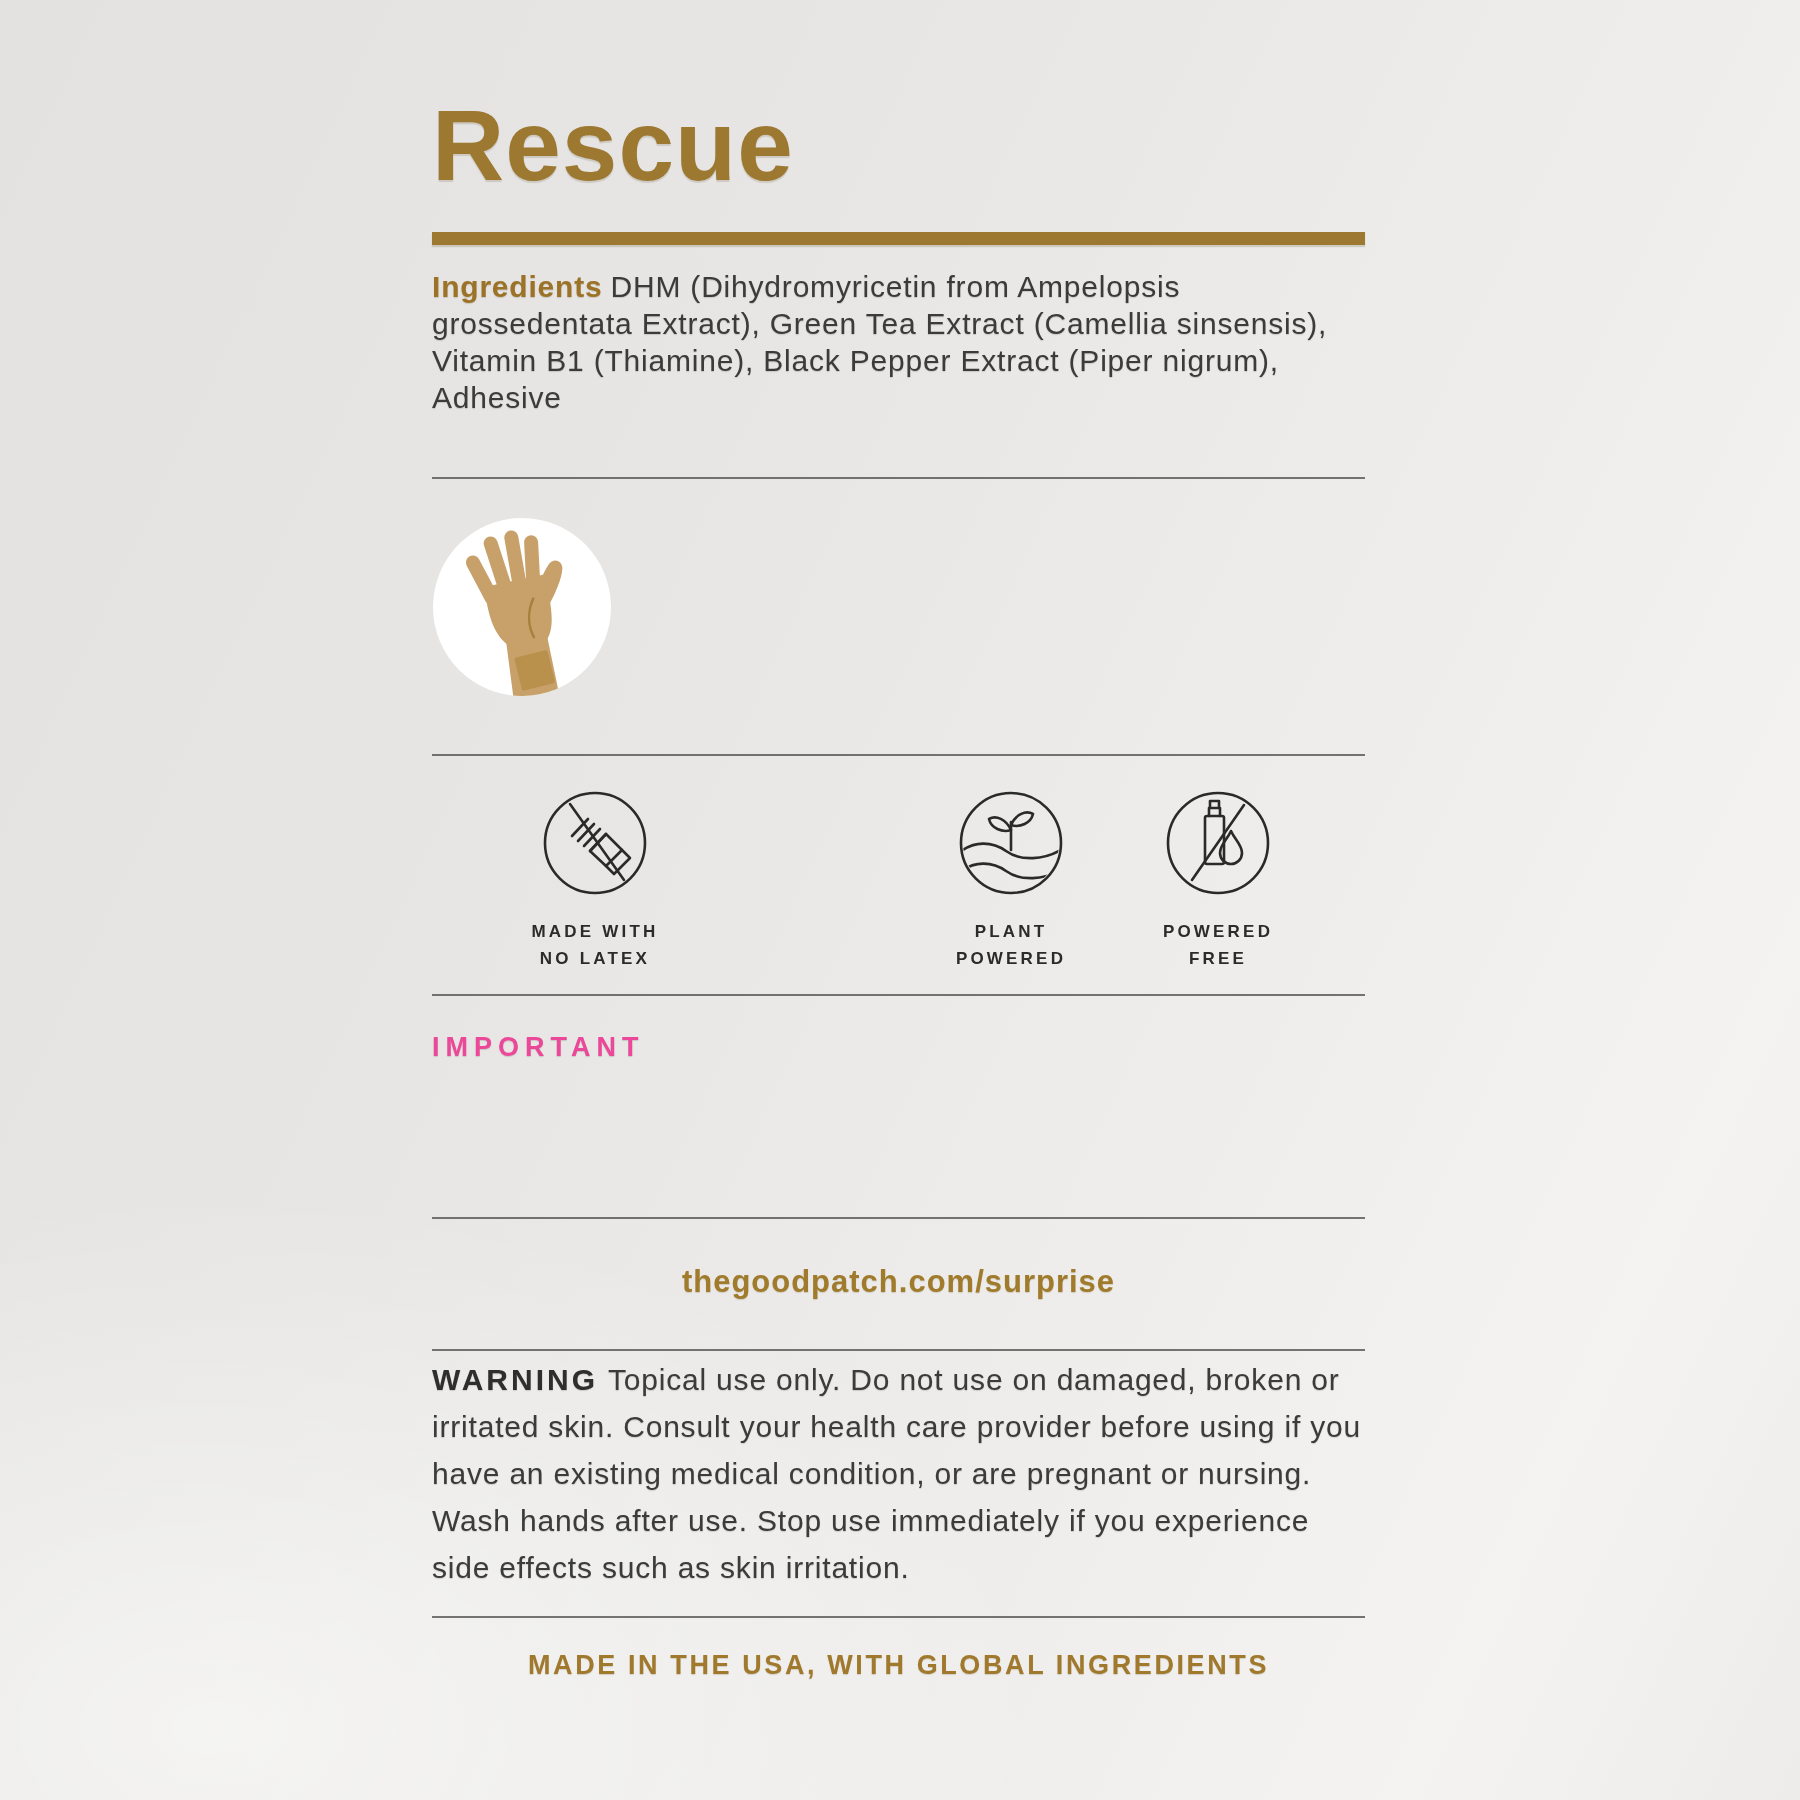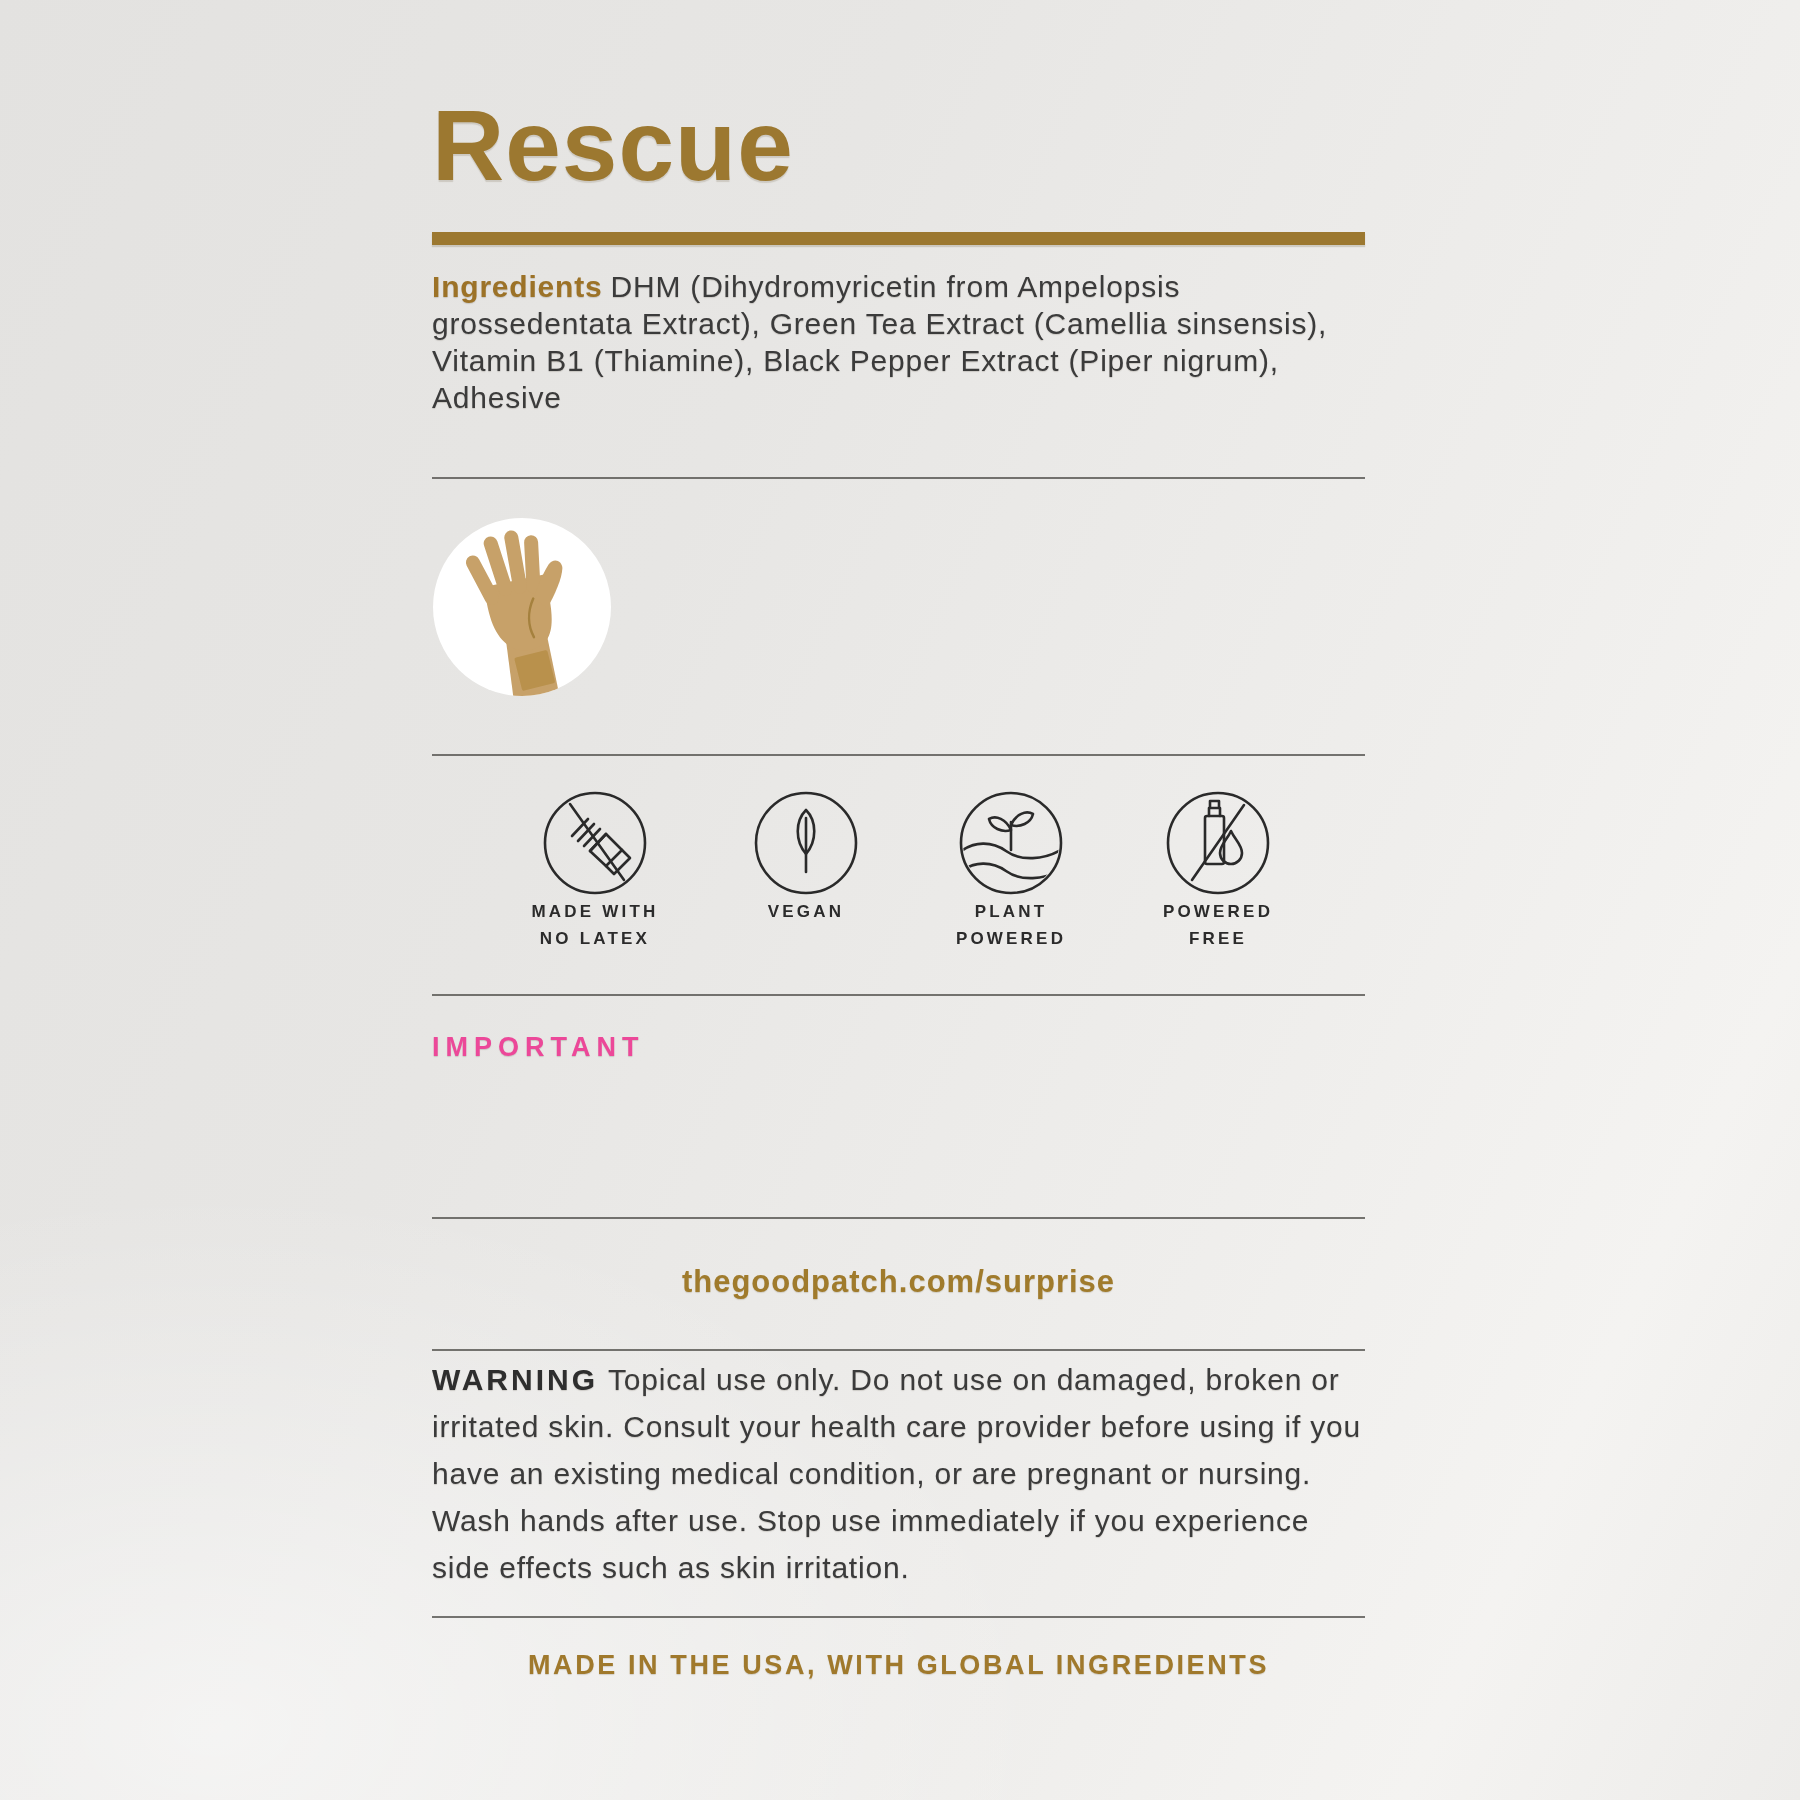--- a/index.html
+++ b/index.html
@@ -20,21 +20,21 @@
   .hr{position:absolute;left:0;width:933px;height:2px;background:#514f4b;opacity:.78;}
   .ingredients{top:268px;width:822px;line-height:37px;}
   .gold-label{font-weight:bold;color:#9c7227;margin-right:8px;}
   .dark-label{font-weight:bold;color:#2e2e2e;letter-spacing:3px;margin-right:10px;}
   .directions{top:512px;height:210px;}
   .hand-badge{position:absolute;left:0;top:5px;width:180px;height:180px;}
   .directions-text{position:absolute;left:201px;top:2px;width:740px;}
   .badges{top:788px;height:185px;}
   .badge{position:absolute;top:0;width:172px;text-align:center;}
   .badge svg{width:110px;height:110px;display:block;margin:0 auto;}
-  .badge-label{margin-top:0;font-size:17px;font-weight:bold;letter-spacing:3.2px;
+  .badge-label{margin-top:20px;font-size:17px;font-weight:bold;letter-spacing:3.2px;
                line-height:27px;color:#2b2b2b;white-space:pre-line;}
   .important{top:1032px;}
   .important-heading{font-size:27px;font-weight:bold;letter-spacing:6px;color:#ec4899;
                      text-shadow:0 1px 1px rgba(95,88,75,.22);}
   .important-text{margin-top:16px;width:882px;line-height:46px;}
   .website{top:1264px;text-align:center;font-size:31px;font-weight:bold;letter-spacing:1px;
            color:#a07b2c;text-shadow:0 1px 1px rgba(95,80,45,.2);}
   .warning{top:1356px;width:933px;line-height:47px;}
   .footer{top:1650px;text-align:center;font-size:27px;font-weight:bold;letter-spacing:2.6px;
           color:#a0792c;text-shadow:0 1px 1px rgba(95,80,45,.2);}
@@ -90,30 +90,20 @@
           <path d="M32 48 L48 31 M38 53 L54 36 M44 58 L60 41 M50 63 L66 46"></path>
           <path d="M50 63 L66 46 L82 62 L66 78 Z"></path>
           <path d="M66 78 L74 86 L90 70 L82 62"></path>
           <path d="M30 16 L84 92"></path>
         </g>
       </svg>
       <div class="badge-label">MADE WITH
 NO LATEX</div>
     </div>
 
-    <div class="badge" style="left:288px">
-      <svg viewBox="0 0 110 110">
-        <g class="b-ic">
-          <circle cx="55" cy="55" r="50"></circle>
-          <path d="M55 22 C66 33 66 53 55 66 C44 53 44 33 55 22 Z"></path>
-          <path d="M55 30 L55 84"></path>
-        </g>
-      </svg>
-      <div class="badge-label">VEGAN</div>
-    </div>
 
     <div class="badge" style="left:493px">
       <svg viewBox="0 0 110 110">
         <defs>
             <clipPath id="ppclip">
               <circle cx="55" cy="55" r="48"></circle>
             </clipPath>
           </defs>
         <g class="b-ic">
           <circle cx="55" cy="55" r="50"></circle>

